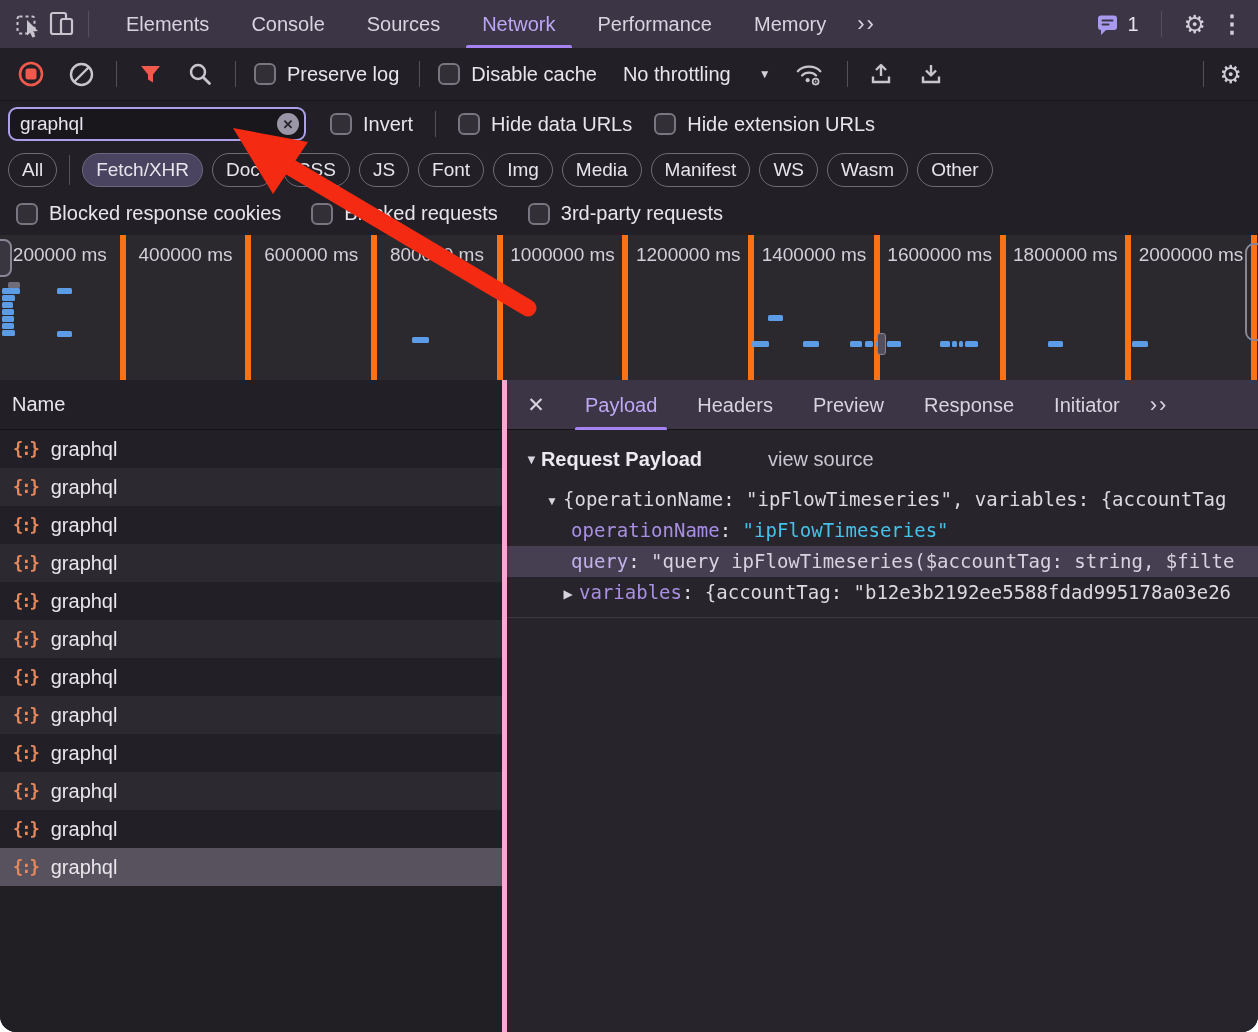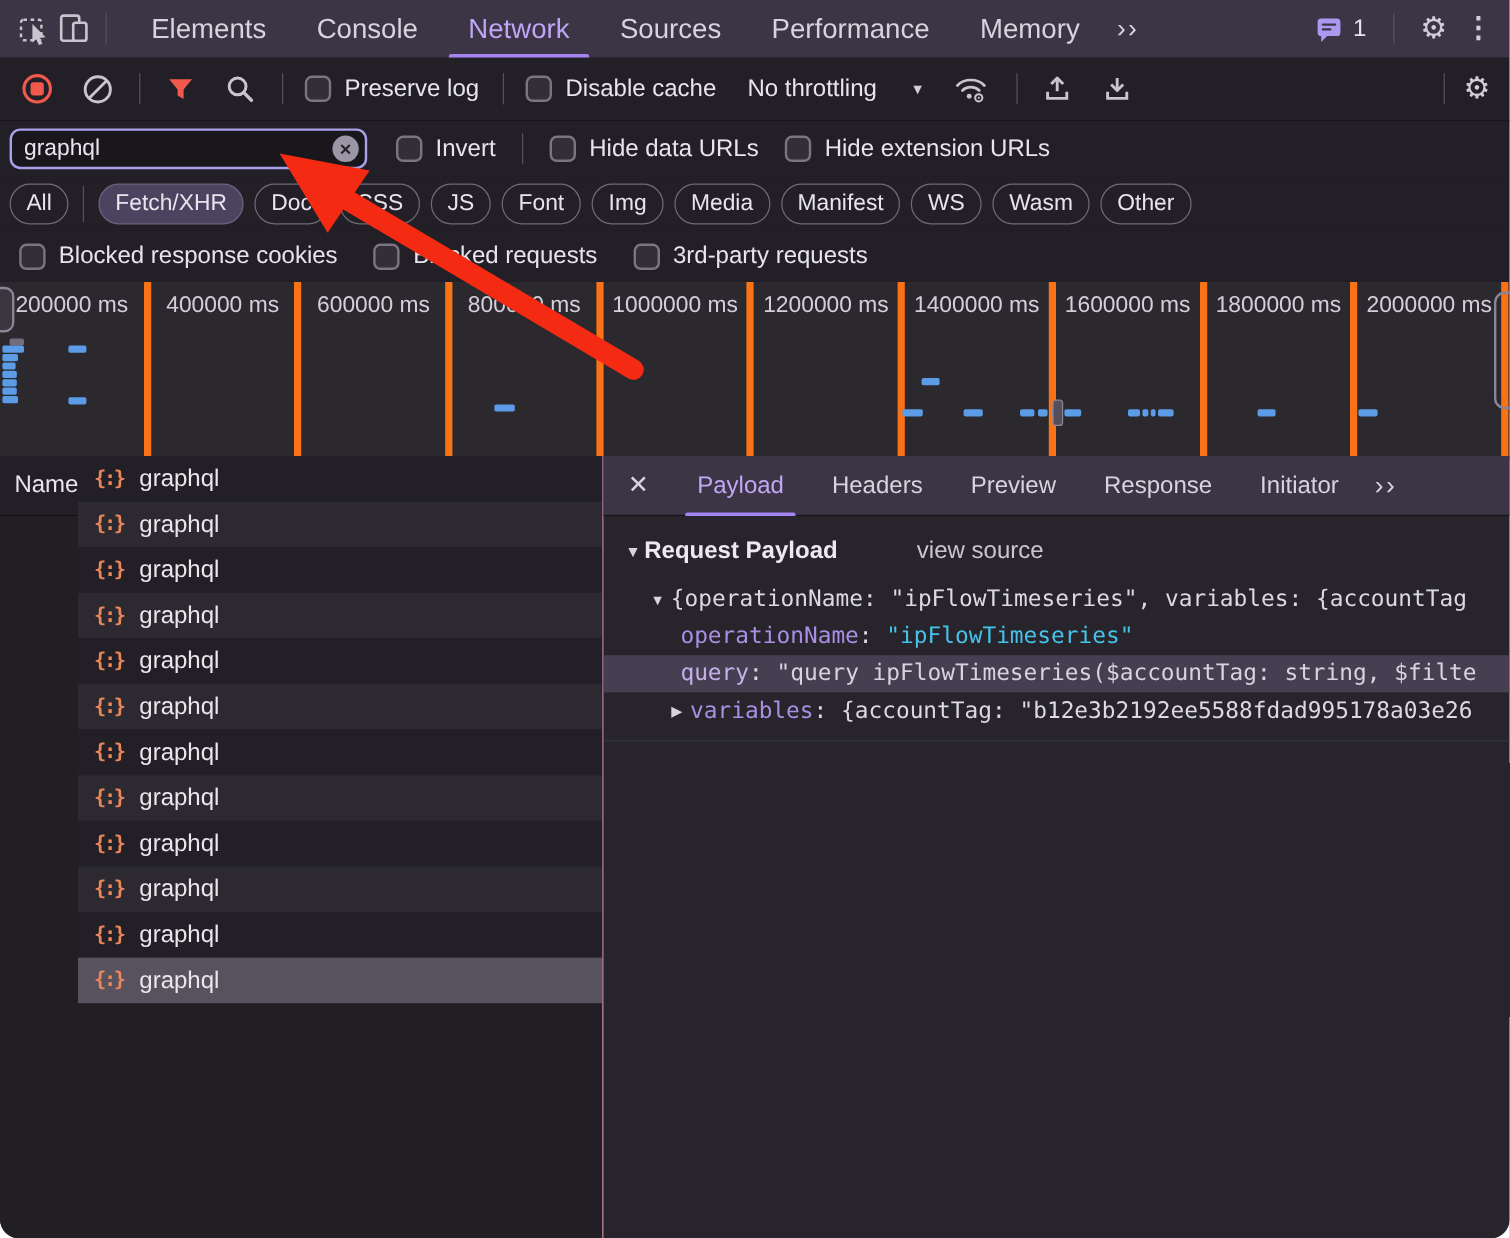--- a/index.html
+++ b/index.html
@@ -10,21 +10,21 @@
     -webkit-font-smoothing:antialiased;
   }
   .vsep{width:1px;height:26px;background:#56505e;flex:none;}
   svg{display:block;}
 
   
   .tabbar{height:48px;background:#3c3546;display:flex;align-items:center;padding-left:12px;}
   .tabbar .icon-btn{width:34px;height:34px;display:flex;align-items:center;justify-content:center;flex:none;}
   .tabbar .vsep{margin:0 8px;}
   .tabs{display:flex;height:48px;margin-left:8px;}
-  .tab{padding:0 21px;height:48px;line-height:48px;font-size:23px;color:#d8d3de;position:relative;cursor:default;text-align:center;}
+  .tab{padding:0 21px;height:48px;line-height:48px;font-size:20px;color:#d8d3de;position:relative;cursor:default;text-align:center;}
   .tab.active{color:#bda6f5;}
   .tab.active::after{content:"";position:absolute;left:5px;right:5px;bottom:0;height:3px;background:#a583f2;border-radius:2px 2px 0 0;}
   .more-tabs{font-size:22px;color:#d8d3de;letter-spacing:2px;padding:0 10px;}
   .tabbar-right{margin-left:auto;display:flex;align-items:center;gap:14px;padding-right:14px;}
   .issues{display:flex;align-items:center;gap:7px;font-size:20px;color:#e7e4ec;}
   .glyph-gear{font-size:25px;color:#d3ced9;line-height:1;}
   .glyph-dots{font-size:24px;color:#d3ced9;font-weight:bold;line-height:1;}
 
   
   .toolbar{height:52px;background:#222026;border-bottom:1px solid #161519;display:flex;align-items:center;padding-left:16px;}
@@ -66,21 +66,21 @@
     font-size:19px;color:#d3cfda;text-align:center;padding-top:9px;overflow:visible;white-space:nowrap;}
   .tl-bars{position:absolute;inset:0;}
   .tl-bar{position:absolute;height:6px;background:#5c9ce6;border-radius:1.5px;}
   .tl-bar.gray{background:#716c7a;}
   .tl-bar.marker{background:#544f5c;border:1px solid #8a8494;border-radius:3px;box-sizing:border-box;}
   .tl-handle-left{position:absolute;left:-7px;top:4px;width:15px;height:34px;border:2px solid #8a8494;border-radius:8px;background:#3a363f;}
   .tl-handle-right{position:absolute;right:-9px;top:8px;width:18px;height:94px;border:2px solid #8a8494;border-radius:9px;}
 
   
   .main{position:absolute;top:380px;left:0;right:0;bottom:0;display:flex;}
-  .left-panel{width:502px;flex:none;background:#211f24;border-right:1px solid #f9a8d4;display:flex;}
+  .left-panel{width:502px;flex:none;background:#211f24;border-right:5px solid #f9a8d4;display:flex;flex-direction:column;}
   .lp-header{height:50px;flex:none;display:flex;align-items:center;padding-left:12px;font-size:20px;color:#e7e4ec;
     background:#222026;border-bottom:1px solid #141316;box-sizing:border-box;}
   .req-list{flex:1;overflow:hidden;}
   .req-row{height:38px;display:flex;align-items:center;padding-left:13px;gap:13px;font-size:20px;color:#e9e6ec;}
   .req-row:nth-child(even){background:#2c2a30;}
   .req-row:nth-child(odd){background:#222026;}
   .req-row.selected{background:#57525d;}
   .req-icon{font-family:"DejaVu Sans Mono",monospace;font-weight:bold;font-size:17px;color:#e8875a;letter-spacing:-2px;}
 
   .right-panel{flex:1;min-width:0;background:#27252b;display:flex;flex-direction:column;}
@@ -128,22 +128,22 @@
       <svg width="28" height="26" viewBox="0 0 28 26">
         <rect x="2" y="2" width="15" height="21" rx="2" fill="none" stroke="#c9c5cf" stroke-width="2.2"></rect>
         <rect x="12" y="8" width="11" height="15" rx="2" fill="#3c3546" stroke="#c9c5cf" stroke-width="2.2"></rect>
       </svg>
     </div>
     <div class="vsep"></div>
     <nav class="tabs">
 
     <div class="tab"><span>Elements</span></div>
         <div class="tab"><span>Console</span></div>
+        <div class="tab"><span>Sources</span></div>
         <div class="tab active"><span>Network</span></div>
-        <div class="tab"><span>Sources</span></div>
         <div class="tab"><span>Performance</span></div>
         <div class="tab"><span>Memory</span></div>
       </nav>
     <div class="more-tabs">››</div>
     <div class="tabbar-right">
       <div class="issues">
         <svg width="24" height="23" viewBox="0 0 24 23">
           <rect x="2" y="2.5" width="19" height="14.5" rx="3" fill="#a99af0"></rect>
           <polygon points="5,16 5,22 11,16" fill="#a99af0"></polygon>
           <rect x="5.5" y="6.5" width="12" height="2" rx="1" fill="#3c3546"></rect>

